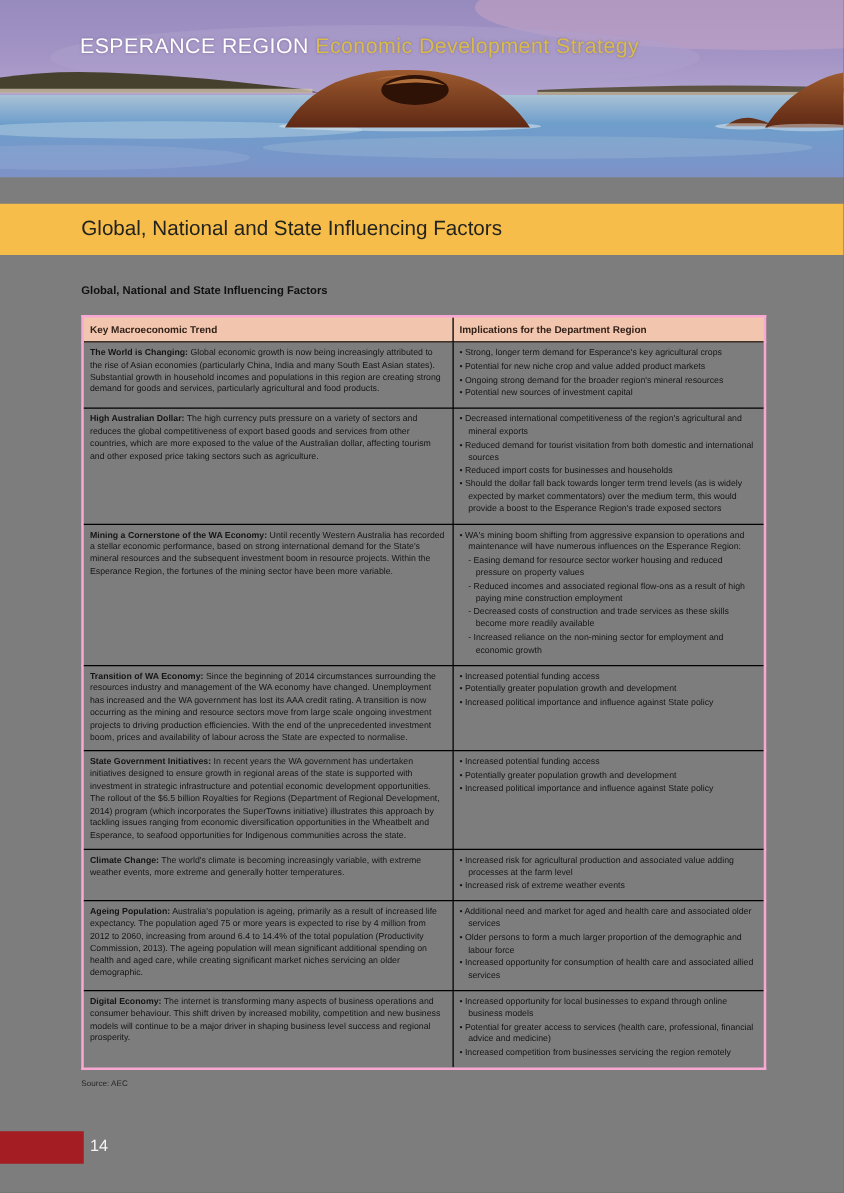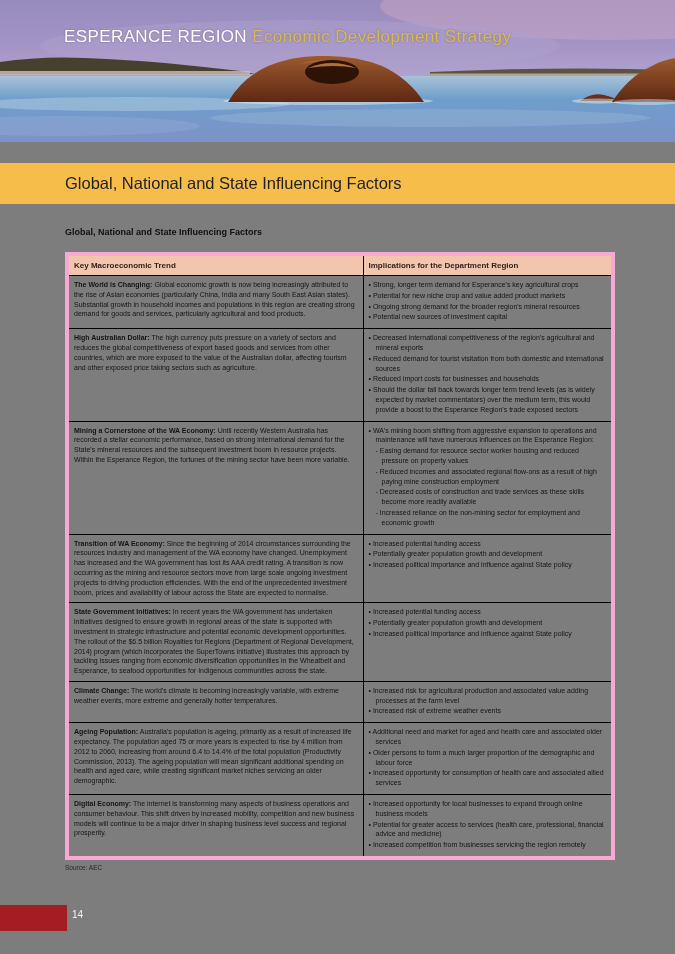--- a/index.html
+++ b/index.html
@@ -15,37 +15,37 @@
   
   .band-yellow{position:absolute;top:163px;left:0;width:675px;height:41px;background:#f7bd4b;
                display:flex;align-items:center;}
   .band-title{margin-left:65px;font-size:16.5px;color:#23231e;}
 
   
   .table-heading{position:absolute;top:227px;left:65px;font-size:9px;font-weight:bold;color:#101010;}
 
   
   .macro-table{position:absolute;top:252px;left:65px;width:546px;border-collapse:collapse;
-               border:4px solid #f9a8d4;table-layout:fixed;}
+               border:2px solid #f9a8d4;table-layout:fixed;}
   .macro-table th{background:#f2c6ae;border:1px solid #000;text-align:left;vertical-align:middle;
                   font-size:8px;color:#33221a;padding:5px 5px;font-weight:bold;}
   .macro-table td{border:1px solid #000;vertical-align:top;padding:4px 5px 5px 5px;
                   font-size:7px;line-height:1.4;color:#141414;}
   .lead{font-weight:bold;}
   ul.imp{margin:0;padding:0;list-style:none;}
   ul.imp li{margin:0 0 1px 0;}
   li.l1{padding-left:7px;text-indent:-7px;}
   li.l1::before{content:"• ";}
   li.l2{padding-left:13px;text-indent:-6px;}
   li.l2::before{content:"- ";}
 
   
   .source{position:absolute;top:864px;left:65px;font-size:6.5px;color:#262626;}
   .footer-red{position:absolute;top:905px;left:0;width:67px;height:26px;background:#a31d22;}
-  .page-num{position:absolute;top:909px;left:72px;font-size:10px;color:#f3f3f3;}
+  .page-num{position:absolute;top:909px;left:72px;font-size:13px;color:#f3f3f3;}
 </style>
 </head>
 <body>
 
 <div class="page">
 
   <div class="photo">
     <svg width="675" height="142" viewBox="0 0 675 142">
       <defs>
         <linearGradient id="sky" x1="0" y1="0" x2="0" y2="1">

